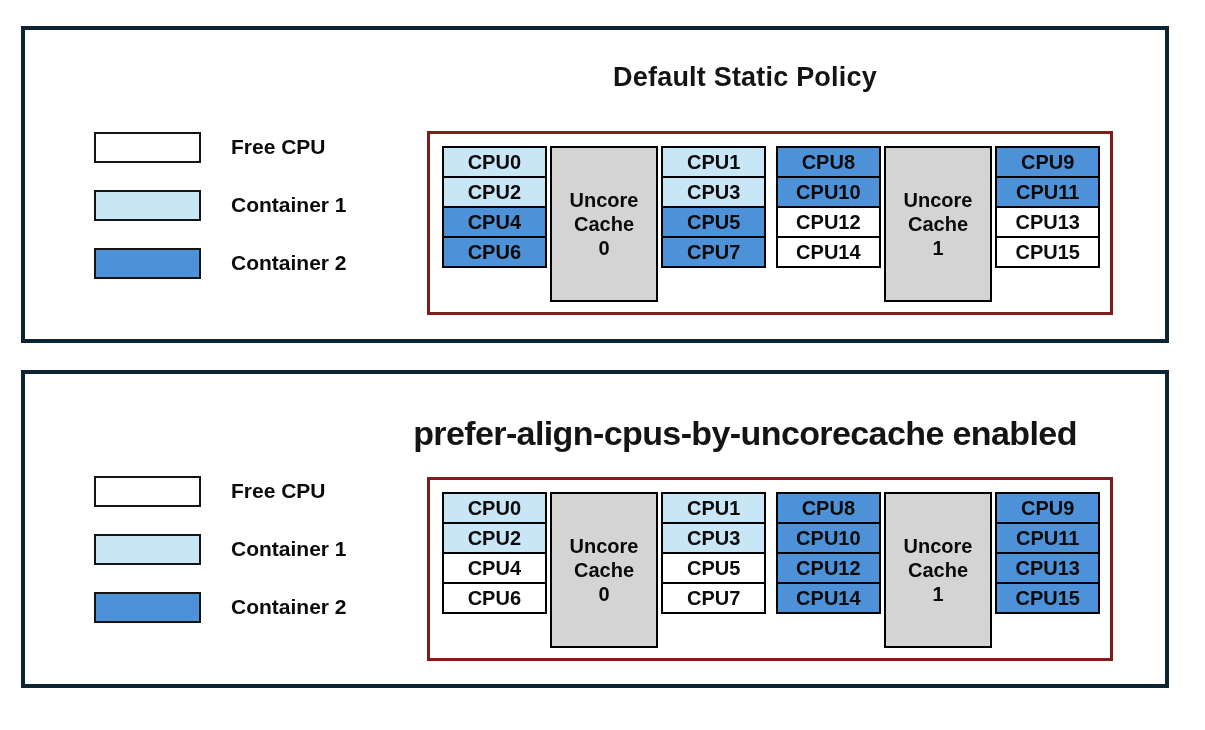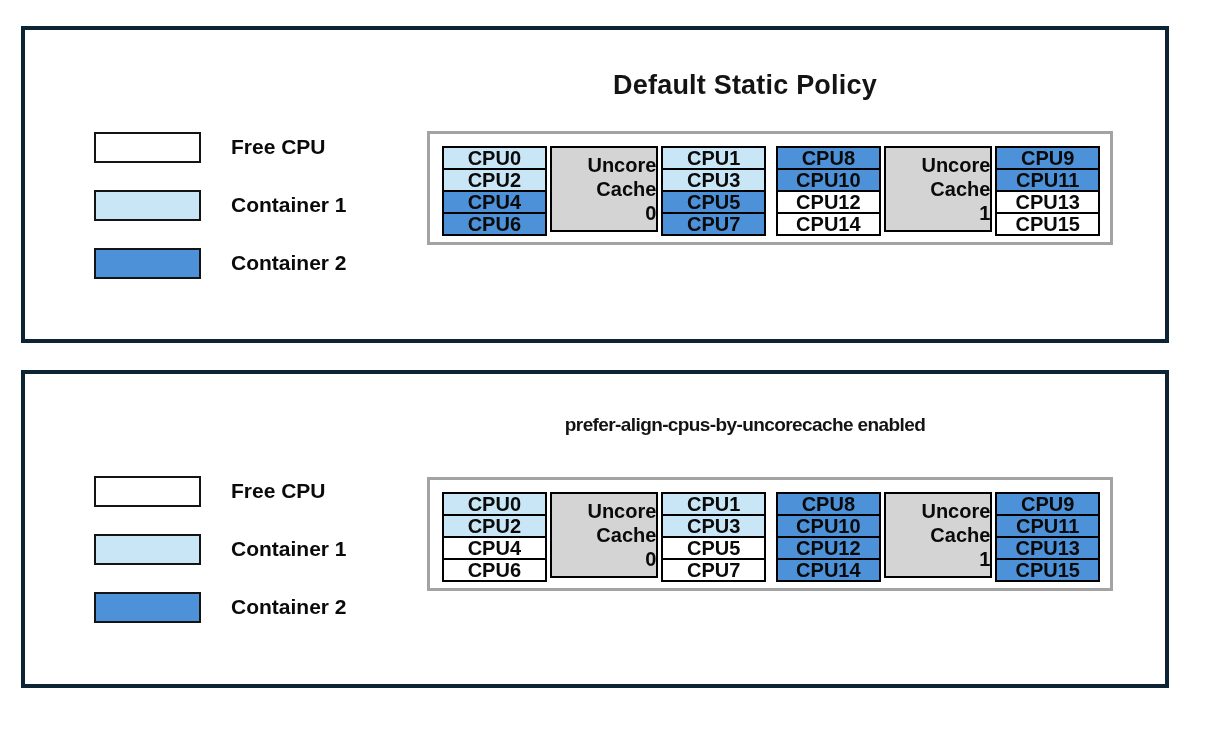--- a/index.html
+++ b/index.html
@@ -13,47 +13,47 @@
     position:absolute;left:21px;width:1148px;background:#ffffff;
     border:4px solid #0c2433;
   }
   #panel-0{top:26px;height:317px;}
   #panel-1{top:370px;height:318px;}
 
   .panel-title{
     position:absolute;left:377px;width:686px;text-align:center;
     color:#141414;white-space:nowrap;
   }
-  #panel-0 .panel-title{top:40px;font-size:27px;letter-spacing:0.2px;}
-  #panel-1 .panel-title{top:40px;font-size:19px;letter-spacing:-0.6px;}
+  #panel-0 .panel-title{top:32px;font-size:27px;letter-spacing:0.2px;}
+  #panel-1 .panel-title{top:40px;font-size:34px;letter-spacing:-0.6px;}
 
   .legend{position:absolute;left:47px;top:101px;}
   .legend-item{display:flex;align-items:center;height:32px;margin-bottom:26px;margin-left:22px;}
   .swatch{width:107px;height:31px;border:2px solid #141414;flex:none;}
   .legend-label{margin-left:30px;font-size:21px;white-space:nowrap;}
 
   .diagram{
-    position:absolute;left:402px;width:686px;height:114px;
-    border:3px solid #a3a3a3;background:#fff;
+    position:absolute;left:402px;width:686px;height:184px;
+    border:3px solid #7f1d1d;background:#fff;
     display:flex;gap:10px;padding:12px 10px 10px 12px;
   }
   #panel-0 .diagram{top:101px;}
   #panel-1 .diagram{top:103px;}
 
   .uncore-group{flex:1;display:flex;gap:3px;align-items:stretch;}
   .cpu-col{flex:1;display:flex;flex-direction:column;}
   .cpu-cell{
     height:32px;border:2px solid #000;margin-top:-2px;
     display:flex;align-items:center;justify-content:center;
     font-size:20px;line-height:20px;
   }
   .cpu-cell:first-child{margin-top:0;}
   .uncore-box{
     flex:1;border:2px solid #000;
-    display:flex;flex-direction:column;align-items:flex-end;justify-content:center;
+    display:flex;flex-direction:column;align-items:center;justify-content:center;
     font-size:20px;line-height:24px;text-align:center;
   }
 </style>
 </head>
 <body>
 
 <section class="panel" id="panel-0">
   <div class="panel-title">Default Static Policy</div>
   <div class="legend">
       <div class="legend-item">

